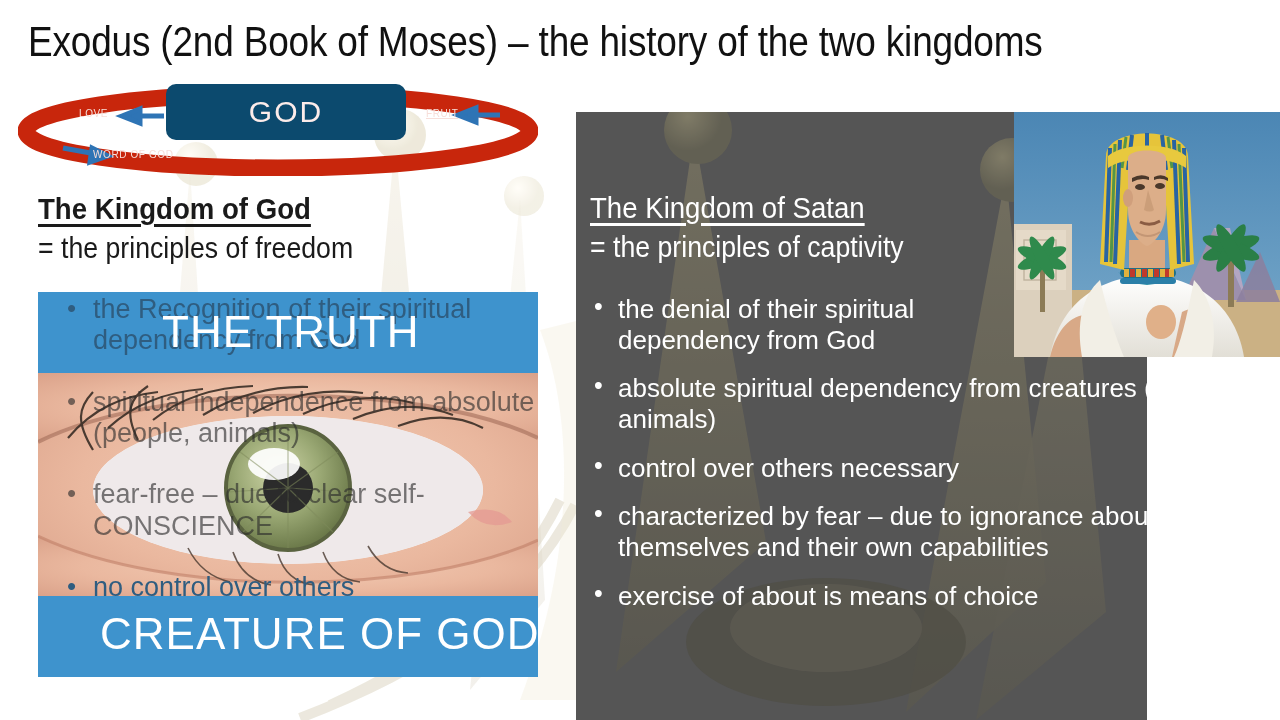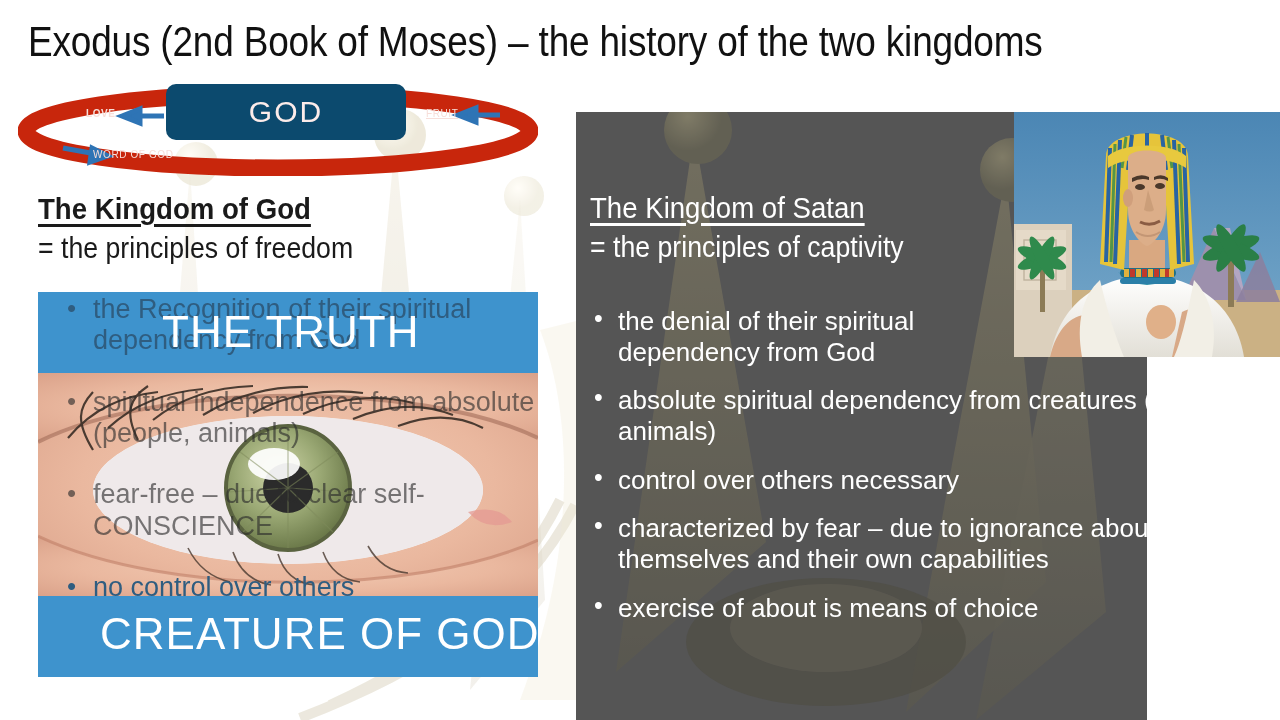--- a/index.html
+++ b/index.html
@@ -31,21 +31,21 @@
     position:absolute;left:148px;top:-2px;width:240px;height:56px;
     background:#0c4a6e;border-radius:10px;
     display:flex;align-items:center;justify-content:center;
     color:#fdecea;font-size:30px;letter-spacing:2px;
     font-family:"Liberation Sans Narrow","Liberation Sans",sans-serif;
   }
   .ov-lbl{
     position:absolute;color:#f7ded9;font-size:10px;letter-spacing:.6px;
     font-family:"Liberation Sans Narrow","Liberation Sans",sans-serif;
   }
-  .ov-love{left:68px;top:22px;font-weight:bold;}
+  .ov-love{left:61px;top:22px;}
   .ov-fruit{left:408px;top:22px;text-decoration:underline;}
   .ov-word{left:75px;top:63px;}
 
   
   .left-col{position:absolute;left:0;top:0;width:576px;height:520px;z-index:4;}
   .kg-head{
     position:absolute;left:38px;top:192px;width:500px;
     font-size:30px;color:#1a1a1a;font-weight:bold;
     text-decoration:underline;text-underline-offset:5px;
     font-family:"Liberation Sans Narrow","Liberation Sans",sans-serif;
@@ -103,21 +103,21 @@
     font-size:29px;color:#ffffff;
     font-family:"Liberation Sans Narrow","Liberation Sans",sans-serif;
     transform:scaleX(.92);transform-origin:left top;
   }
   .right-bullets{
     position:absolute;left:14px;top:178px;width:680px;
     font-size:26px;line-height:1.18;color:#ffffff;
     font-family:"Liberation Sans Narrow","Liberation Sans",sans-serif;
   }
   .right-bullets ul{margin:0;padding-left:28px;list-style:none;}
-  .right-bullets li{margin:16px 0 18px 0;position:relative;}
+  .right-bullets li{margin:4px 0 18px 0;position:relative;}
   .right-bullets li::before{
     content:"\2022";position:absolute;left:-24px;top:-2px;font-size:25px;
   }
   .narrow-wrap{display:block;max-width:410px;}
   .wide-wrap{display:block;max-width:660px;}
 
   
   .pharaoh{
     position:absolute;left:1014px;top:112px;width:266px;height:245px;
     z-index:6;overflow:hidden;border:0;

